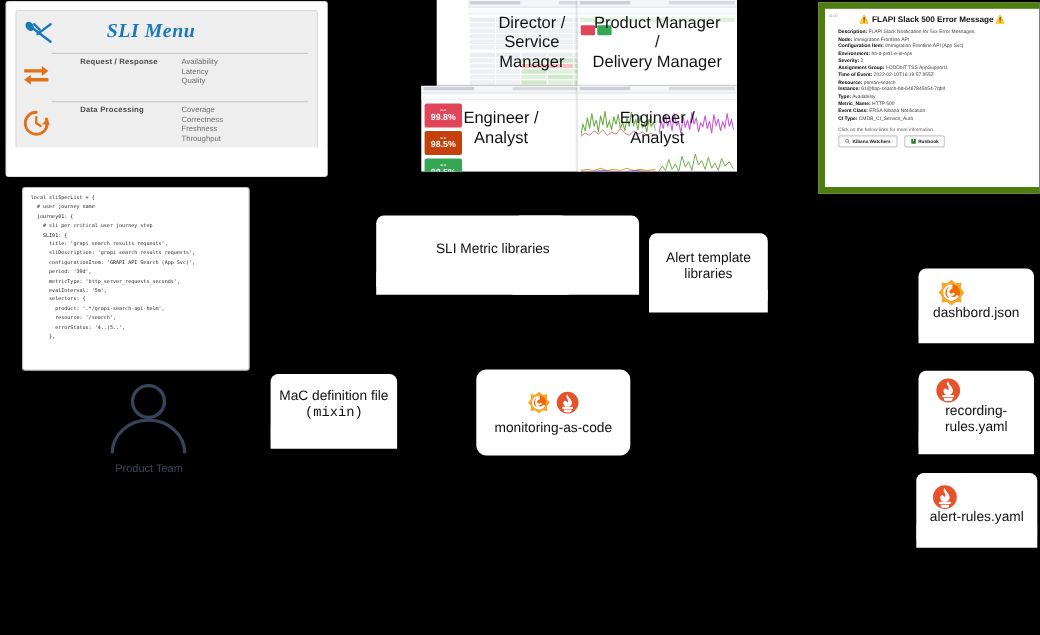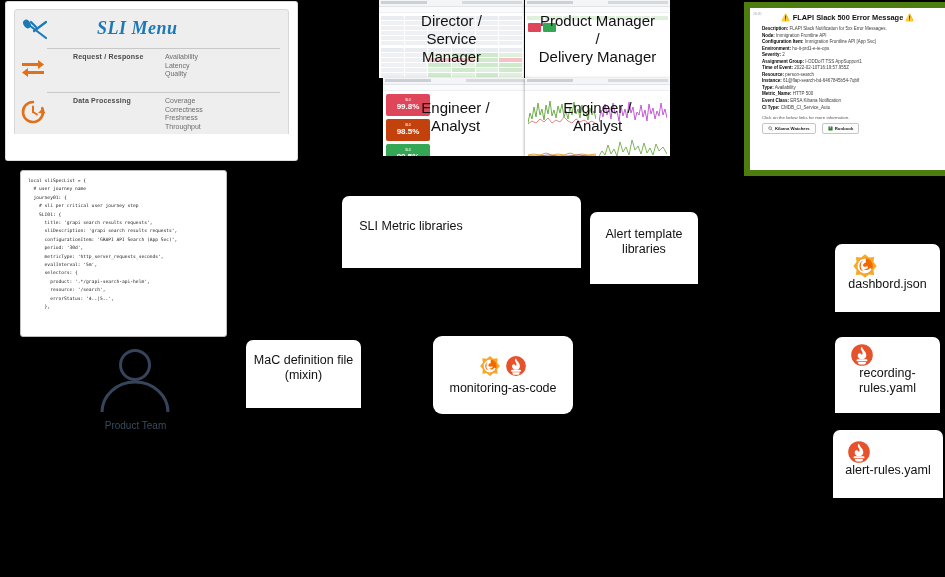--- a/index.html
+++ b/index.html
@@ -52,21 +52,21 @@
   .dash .topbar .tl{position:absolute;left:2px;top:1px;width:46px;height:3px;background:#ccd0d6;}
   .dash .topbar .tr{position:absolute;right:2px;top:1px;width:60px;height:3px;background:#d6d9de;}
   .dash .subbar{height:5px;background:#fafbfc;border-bottom:1px solid #edeff2;}
   .ovl{position:absolute;left:0;top:0;width:100%;height:100%;display:flex;align-items:center;
        justify-content:center;text-align:center;font-size:15px;line-height:18px;color:#111;z-index:5;}
   .tblrow{display:flex;gap:1px;padding:0 2px;margin-top:1px;}
   .cell{height:4px;background:#eef0f3;flex:1;}
   .cell.g{background:#cfe9cd;} .cell.g2{background:#dff0dd;} .cell.r{background:#f4c3c6;}
   .cell.gr{background:#e9edf1;}
 
-  .statbox{width:44px;height:22px;border-radius:2px;display:flex;flex-direction:column;
+  .statbox{width:34px;height:22px;border-radius:2px;display:flex;flex-direction:column;
            align-items:center;justify-content:center;color:#fff;font-weight:bold;}
   .statbox .lbl{font-size:2.6px;opacity:.9;}
   .statbox .val{font-size:8px;line-height:9px;}
 
   
   #alert-card{left:744px;top:2px;width:196px;height:162px;background:#fff;border:6px solid #4d7c0f;
        box-shadow:0 1px 2px rgba(0,0,0,.3);overflow:hidden;}
   #alert-card .stamp{position:absolute;left:3px;top:4px;font-size:3.4px;color:#9aa0a6;}
   #alert-hdr{text-align:center;font-size:7.4px;font-weight:bold;color:#111;padding:5px 0 4px 0;}
   #alert-body{padding:0 12px;font-size:4.5px;line-height:6.55px;color:#3c3c3c;}
@@ -166,21 +166,21 @@
 </div>
 
 <div id="product-team" class="abs">
   <svg width="115" height="68" viewBox="0 0 115 68">
     <circle cx="57" cy="20" r="14.5" fill="none" stroke="#36445c" stroke-width="3"></circle>
     <path d="M24 67 a33 30 0 0 1 66 0" fill="none" stroke="#36445c" stroke-width="3"></path>
   </svg>
   <div class="label">Product Team</div>
 </div>
 
-<div class="doc" style="left:342px;top:196px;width:138px;height:72px;">
+<div class="doc" style="left:342px;top:196px;width:138px;height:72px;padding-left:37px;">
   <div class="txt">SLI Metric libraries</div>
   <svg class="wave" viewBox="0 0 115 22" preserveAspectRatio="none">
     <path d="M0 0 L115 0 L115 10 C 90 26, 78 2, 57 8 C 34 14, 22 24, 0 14 Z" fill="#ffffff"></path>
   </svg>
 </div>
 
 <div class="doc" style="left:466px;top:196px;width:115px;height:72px;">
   <svg class="wave" viewBox="0 0 115 22" preserveAspectRatio="none">
     <path d="M0 0 L115 0 L115 10 C 90 26, 78 2, 57 8 C 34 14, 22 24, 0 14 Z" fill="#ffffff"></path>
   </svg>
@@ -189,21 +189,21 @@
 <div class="doc" style="left:590px;top:212px;width:108px;height:72px;">
   <div class="txt">Alert template libraries</div>
   <svg class="wave" viewBox="0 0 108 22" preserveAspectRatio="none">
     <path d="M0 0 L108 0 L108 10 C 85 26, 73 2, 54 8 C 32 14, 21 24, 0 14 Z" fill="#ffffff"></path>
   </svg>
 </div>
 
 <div class="doc" style="left:246px;top:340px;width:115px;height:68px;">
   <div class="stack">
     <div style="font-size:12.5px;line-height:15px;">MaC definition file</div>
-    <div style="font-size:12.5px;line-height:15px;">(mixin)</div>
+    <div style="font-size:12.5px;line-height:15px;font-family:Liberation Mono, monospace;">(mixin)</div>
   </div>
   <svg class="wave" viewBox="0 0 115 22" preserveAspectRatio="none">
     <path d="M0 0 L115 0 L115 10 C 90 26, 78 2, 57 8 C 34 14, 22 24, 0 14 Z" fill="#ffffff"></path>
   </svg>
 </div>
 
 <div class="rbox" style="left:433px;top:336px;width:140px;height:78px;">
   <div class="stack" style="margin-bottom:0;">
     <div class="icons">
       <svg width="22" height="22" viewBox="0 0 40 40">
@@ -260,21 +260,21 @@
       <rect x="11" y="27" width="18" height="3.4" rx="1.4" fill="#ffffff"></rect>
       <path d="M13.5 31.5 h13 v1.5 a3 3 0 0 1 -3 3 h-7 a3 3 0 0 1 -3 -3 z" fill="#ffffff"></path>
     </svg>
     <div style="font-size:12.5px;">alert-rules.yaml</div>
   </div>
   <svg class="wave" viewBox="0 0 110 22" preserveAspectRatio="none">
     <path d="M0 0 L110 0 L110 10 C 87 26, 75 2, 55 8 C 33 14, 21 24, 0 14 Z" fill="#ffffff"></path>
   </svg>
 </div>
 
-<div class="dash" style="left:379px;top:0;width:145px;height:78px;">
+<div class="dash" style="left:397px;top:0;width:145px;height:78px;padding-left:28px;">
   <div class="topbar">
       <div class="tl"></div>
       <div class="tr"></div>
     </div>
   <div class="subbar"></div>
   <div style="padding-top:2px;">
     <div class="tblrow">
         <div class="cell gr"></div>
         <div class="cell gr"></div>
         <div class="cell gr"></div>

